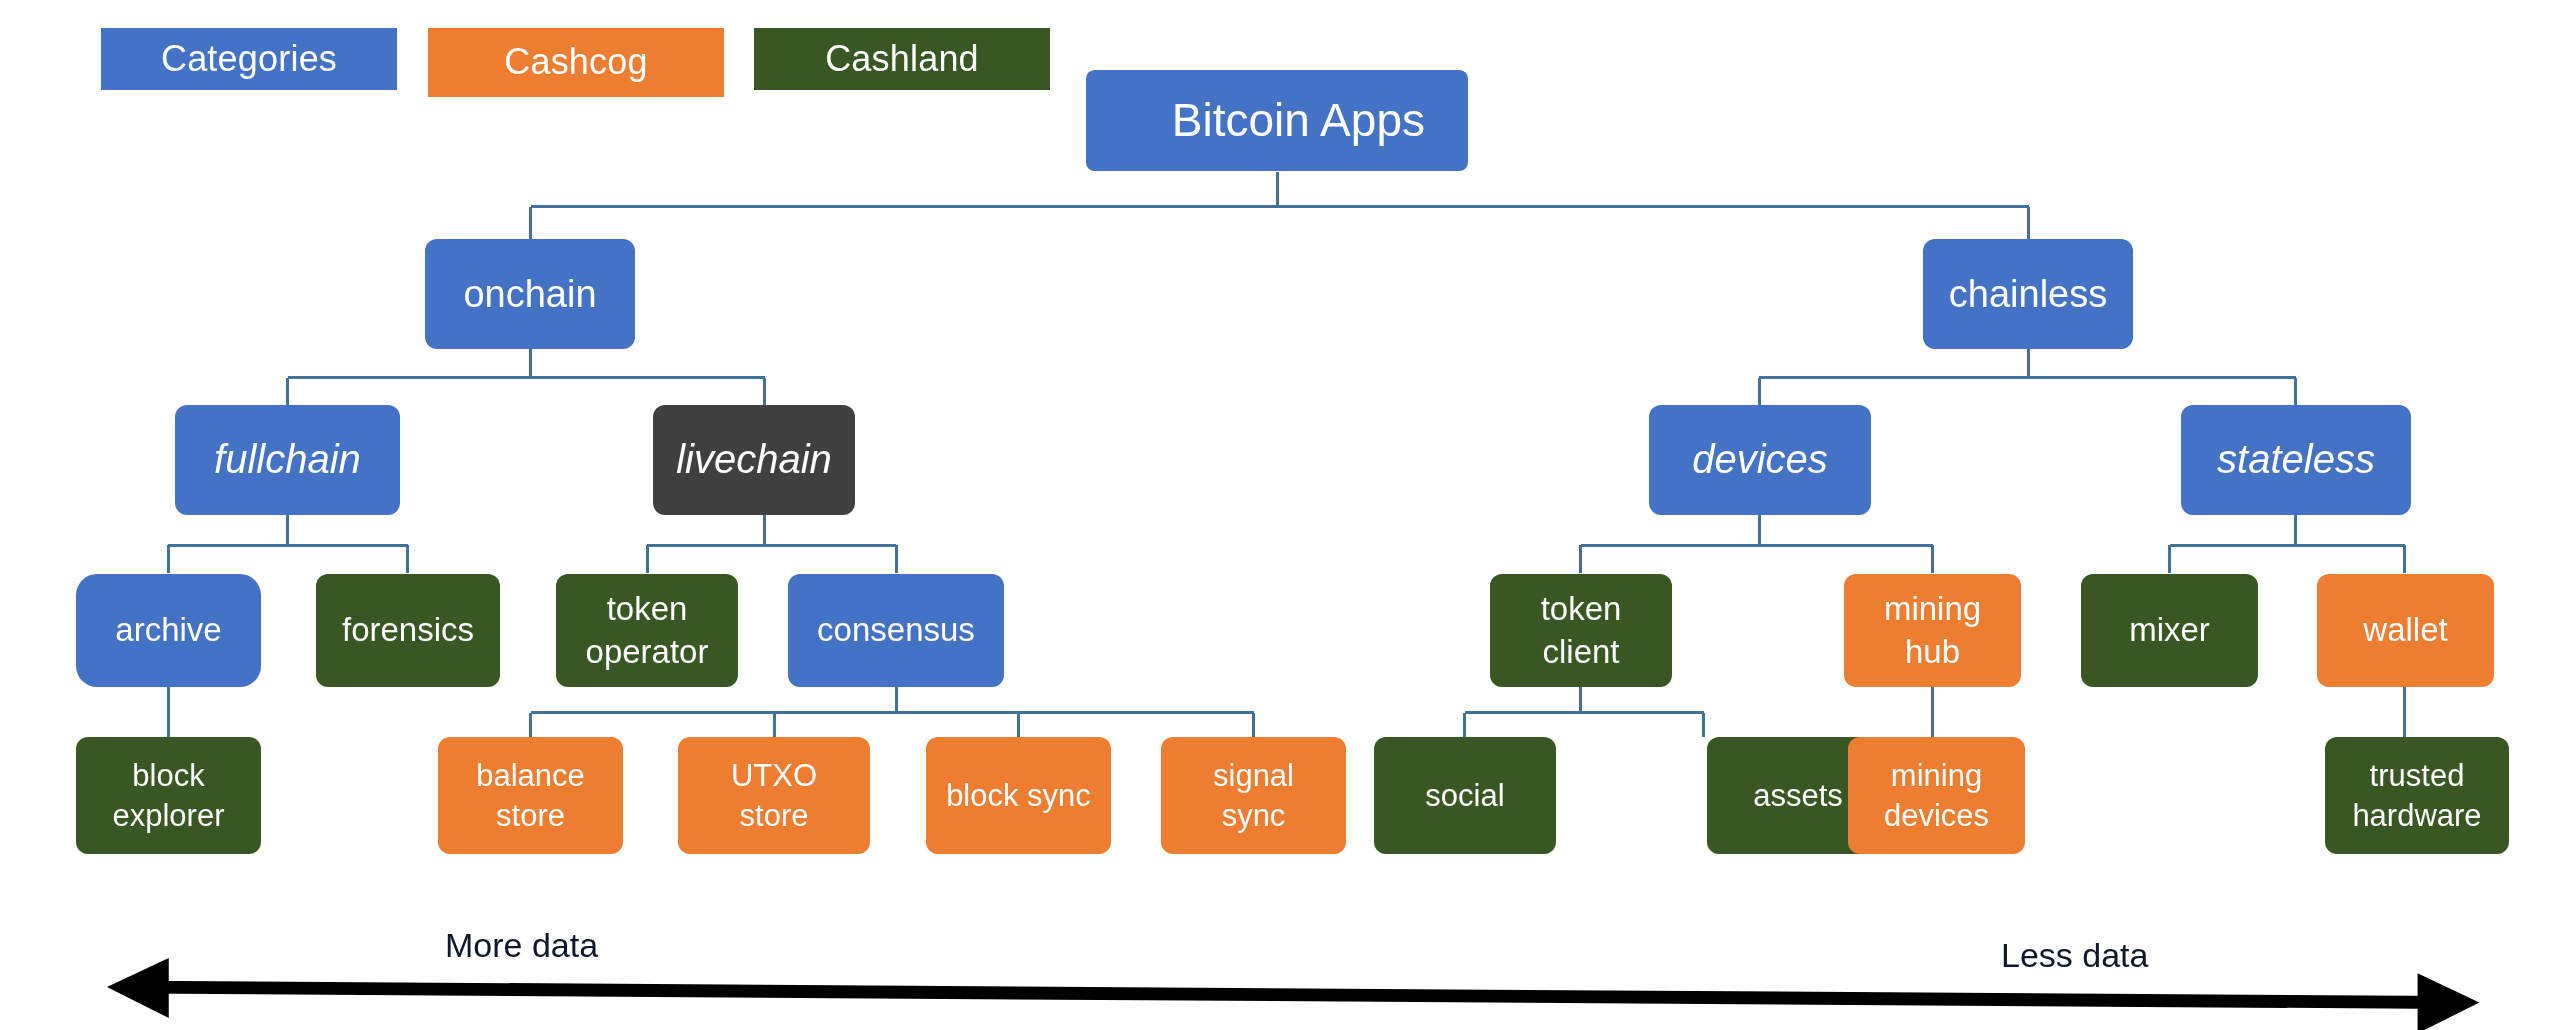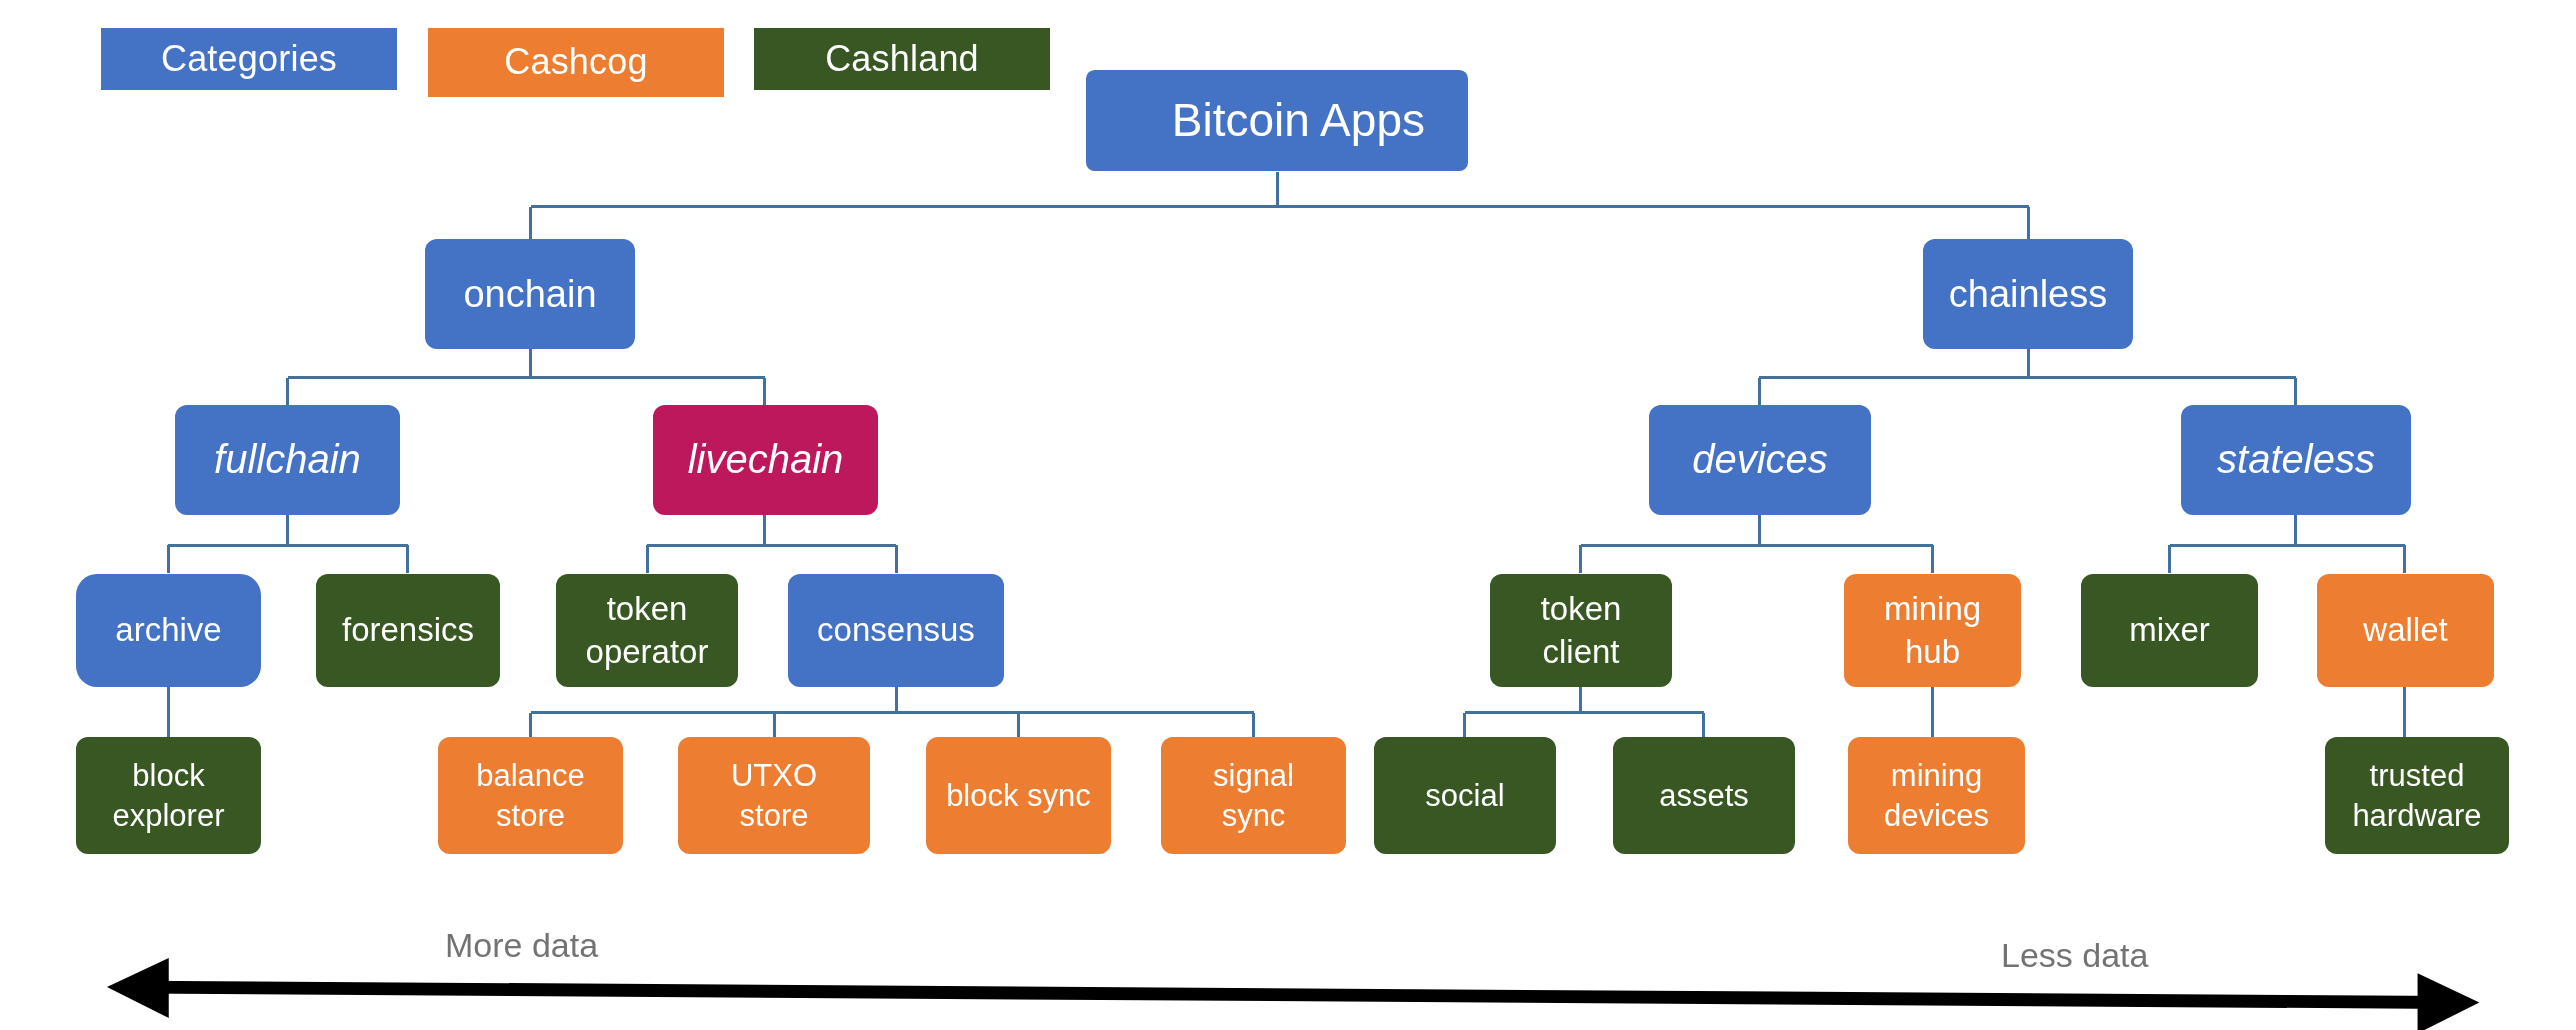--- a/index.html
+++ b/index.html
@@ -70,21 +70,21 @@
     left: 0;
     top: 0;
     width: 2576px;
     height: 1030px;
     pointer-events: none;
     z-index: 2;
   }
   .axis-label {
     position: absolute;
     font-size: 34px;
-    color: #737373;
+    color: #0f172a;
     white-space: nowrap;
   }
 </style>
 </head>
 <body>
 
 <div id="canvas">
 
   <div id="legend">
       <div class="legend-chip" style="left: 101px; top: 27.5px; width: 296px; height: 62px; background: rgb(68, 114, 196);">
@@ -155,21 +155,21 @@
       <div class="node lvl4" style="left: 76px; top: 574px; width: 185px; height: 113px; background: rgb(68, 114, 196); border-radius: 21px;">
         <span>archive</span>
       </div>
       <div class="node lvl5" style="left: 76px; top: 737px; width: 185px; height: 117px; background: rgb(56, 87, 35);">
         <span>block</span>
         <span class="line2">explorer</span>
       </div>
       <div class="node lvl4" style="left: 316px; top: 574px; width: 184px; height: 113px; background: rgb(56, 87, 35);">
         <span>forensics</span>
       </div>
-      <div class="node lvl3" style="left: 653px; top: 405px; width: 225px; height: 110px; background: #be185d;">
+      <div class="node lvl3" style="left: 653px; top: 405px; width: 202px; height: 110px; background: #404040;">
         <span>livechain</span>
       </div>
       <div class="node lvl4" style="left: 556px; top: 574px; width: 182px; height: 113px; background: rgb(56, 87, 35);">
         <span>token</span>
         <span class="line2">operator</span>
       </div>
       <div class="node lvl4" style="left: 788px; top: 574px; width: 216px; height: 113px; background: rgb(68, 114, 196); text-align: center;">
         <span>consensus</span>
       </div>
       <div class="node lvl5" style="left: 438px; top: 737px; width: 185px; height: 117px; background: rgb(237, 125, 49);">
@@ -193,21 +193,21 @@
       <div class="node lvl3" style="left: 1649px; top: 405px; width: 222px; height: 110px; background: rgb(68, 114, 196);">
         <span>devices</span>
       </div>
       <div class="node lvl4" style="left: 1490px; top: 574px; width: 182px; height: 113px; background: rgb(56, 87, 35);">
         <span>token</span>
         <span class="line2">client</span>
       </div>
       <div class="node lvl5" style="left: 1374px; top: 737px; width: 182px; height: 117px; background: rgb(56, 87, 35);">
         <span>social</span>
       </div>
-      <div class="node lvl5" style="left: 1613px; top: 737px; width: 182px; height: 117px; background: rgb(56, 87, 35);">
+      <div class="node lvl5" style="left: 1707px; top: 737px; width: 182px; height: 117px; background: rgb(56, 87, 35);">
         <span>assets</span>
       </div>
       <div class="node lvl4" style="left: 1844px; top: 574px; width: 177px; height: 113px; background: rgb(237, 125, 49);">
         <span>mining</span>
         <span class="line2">hub</span>
       </div>
       <div class="node lvl5" style="left: 1848px; top: 737px; width: 177px; height: 117px; background: rgb(237, 125, 49);">
         <span>mining</span>
         <span class="line2">devices</span>
       </div>

